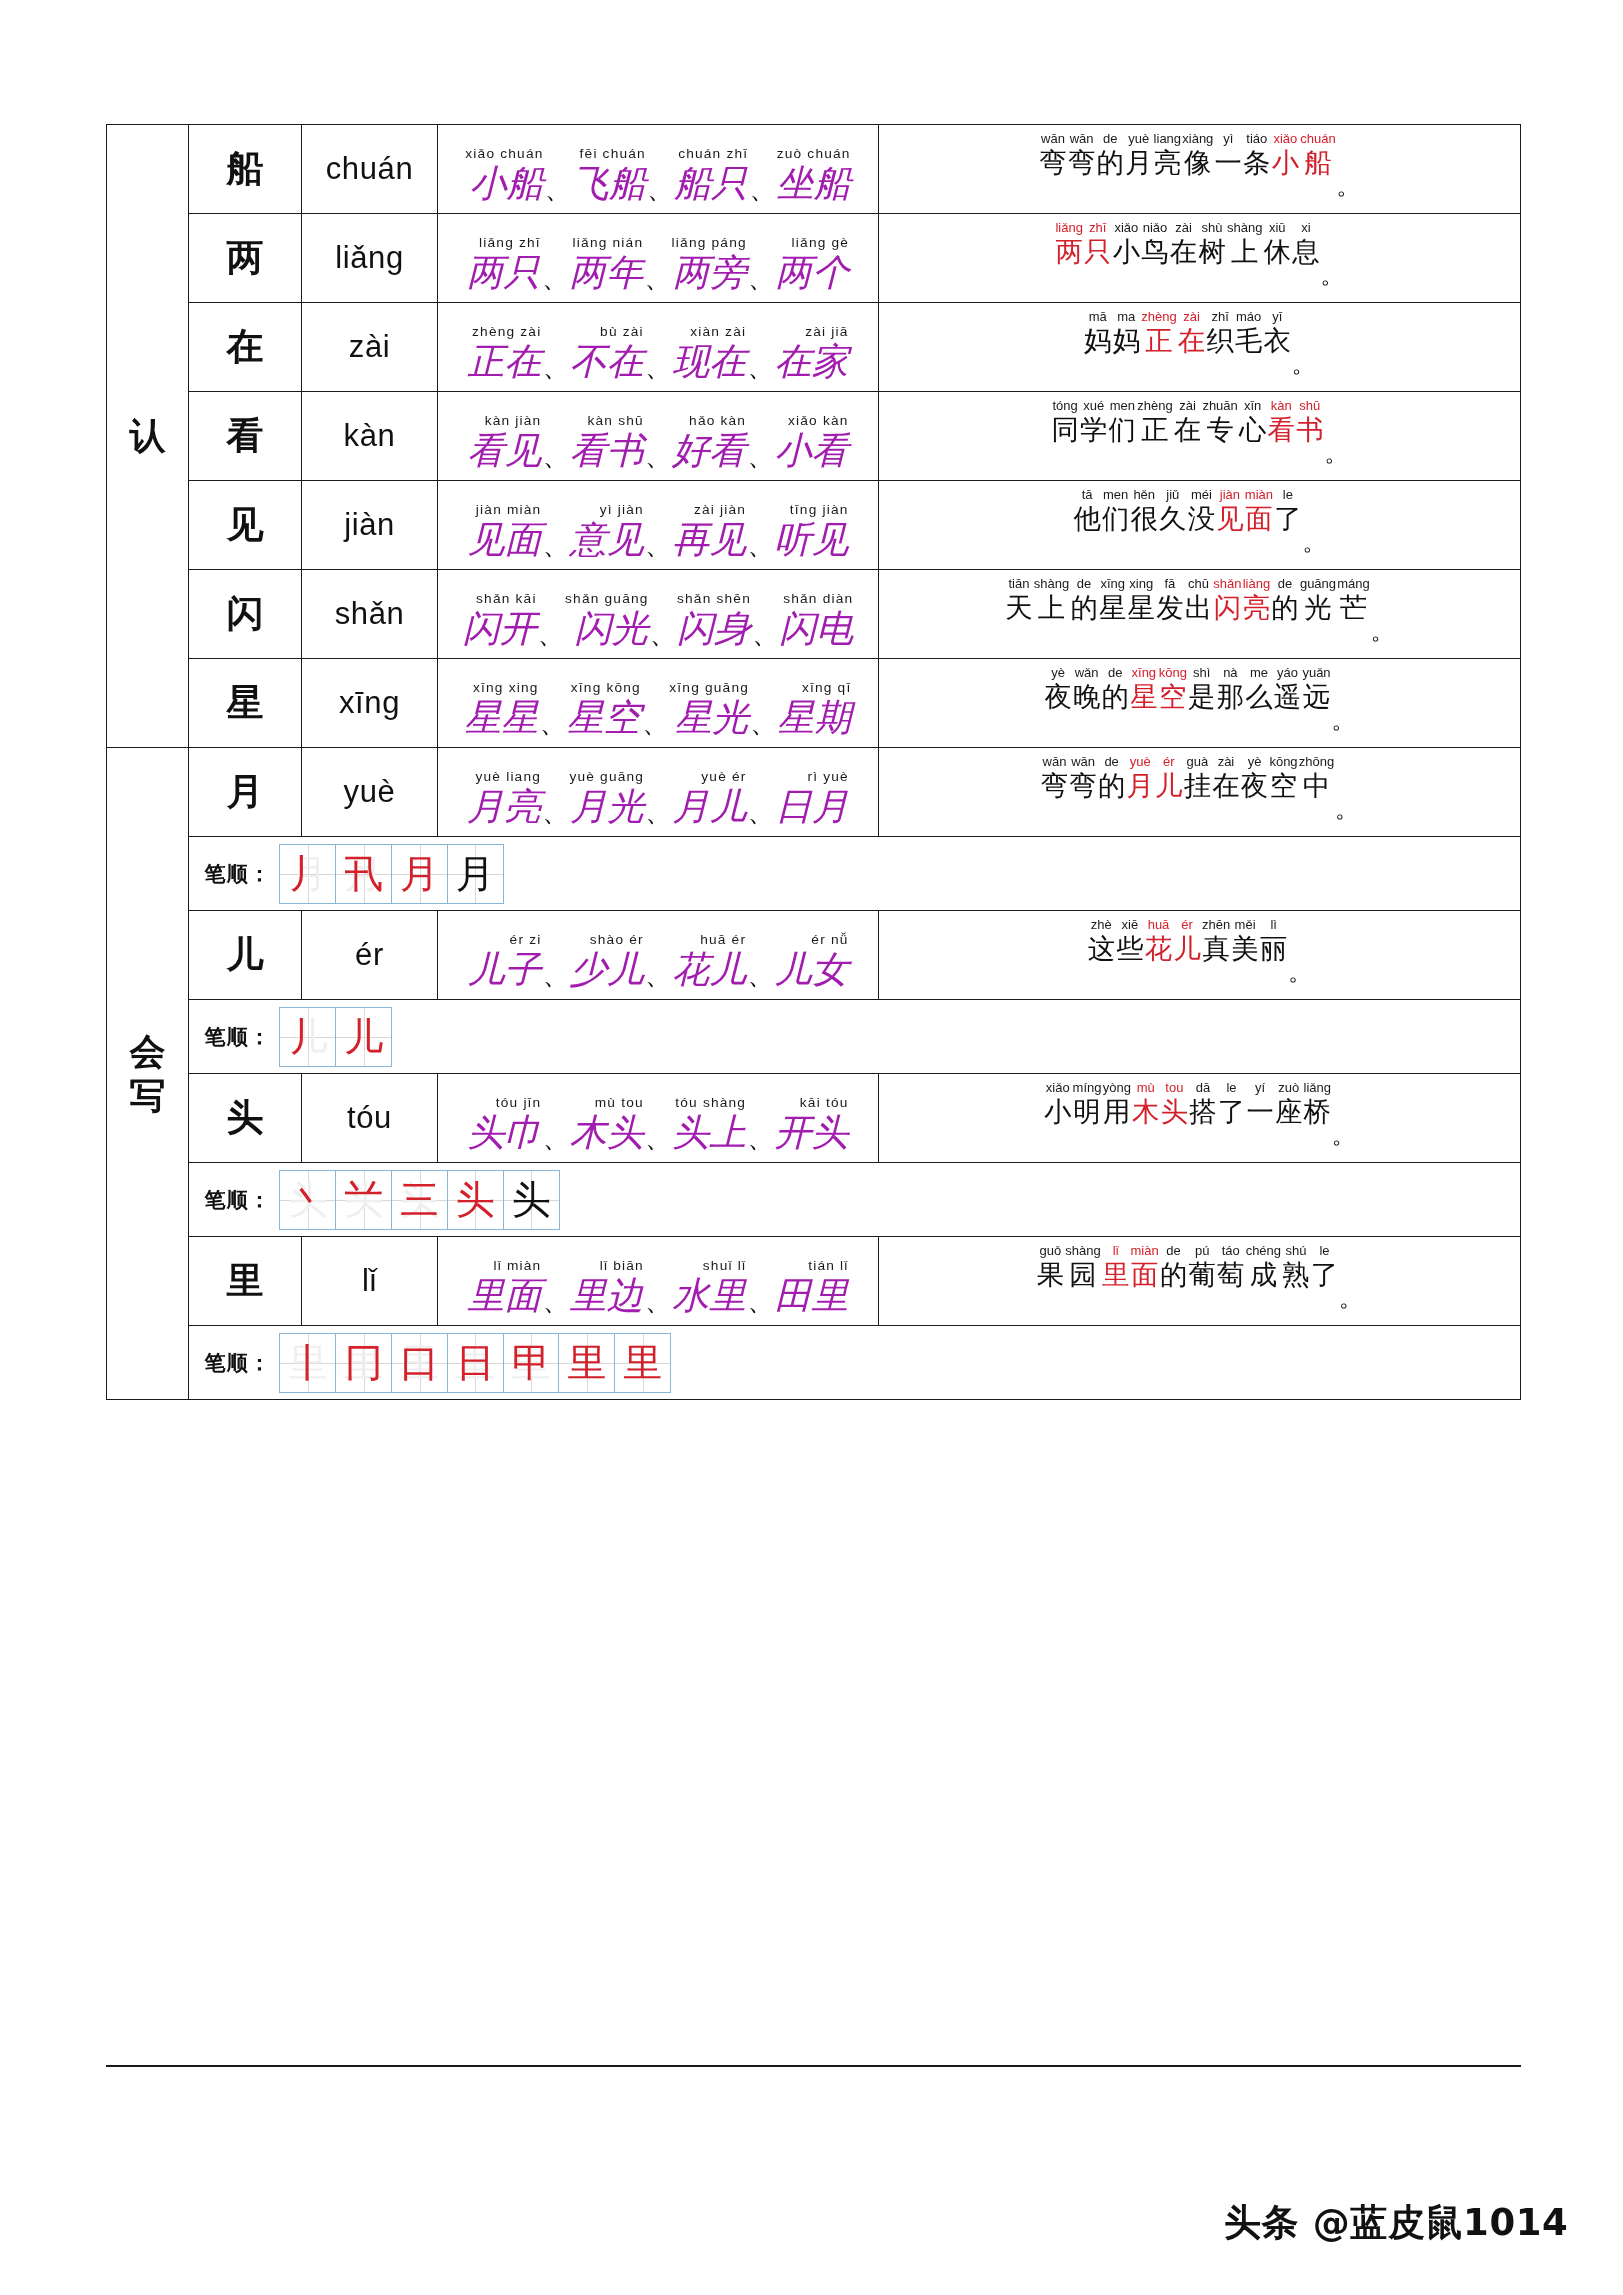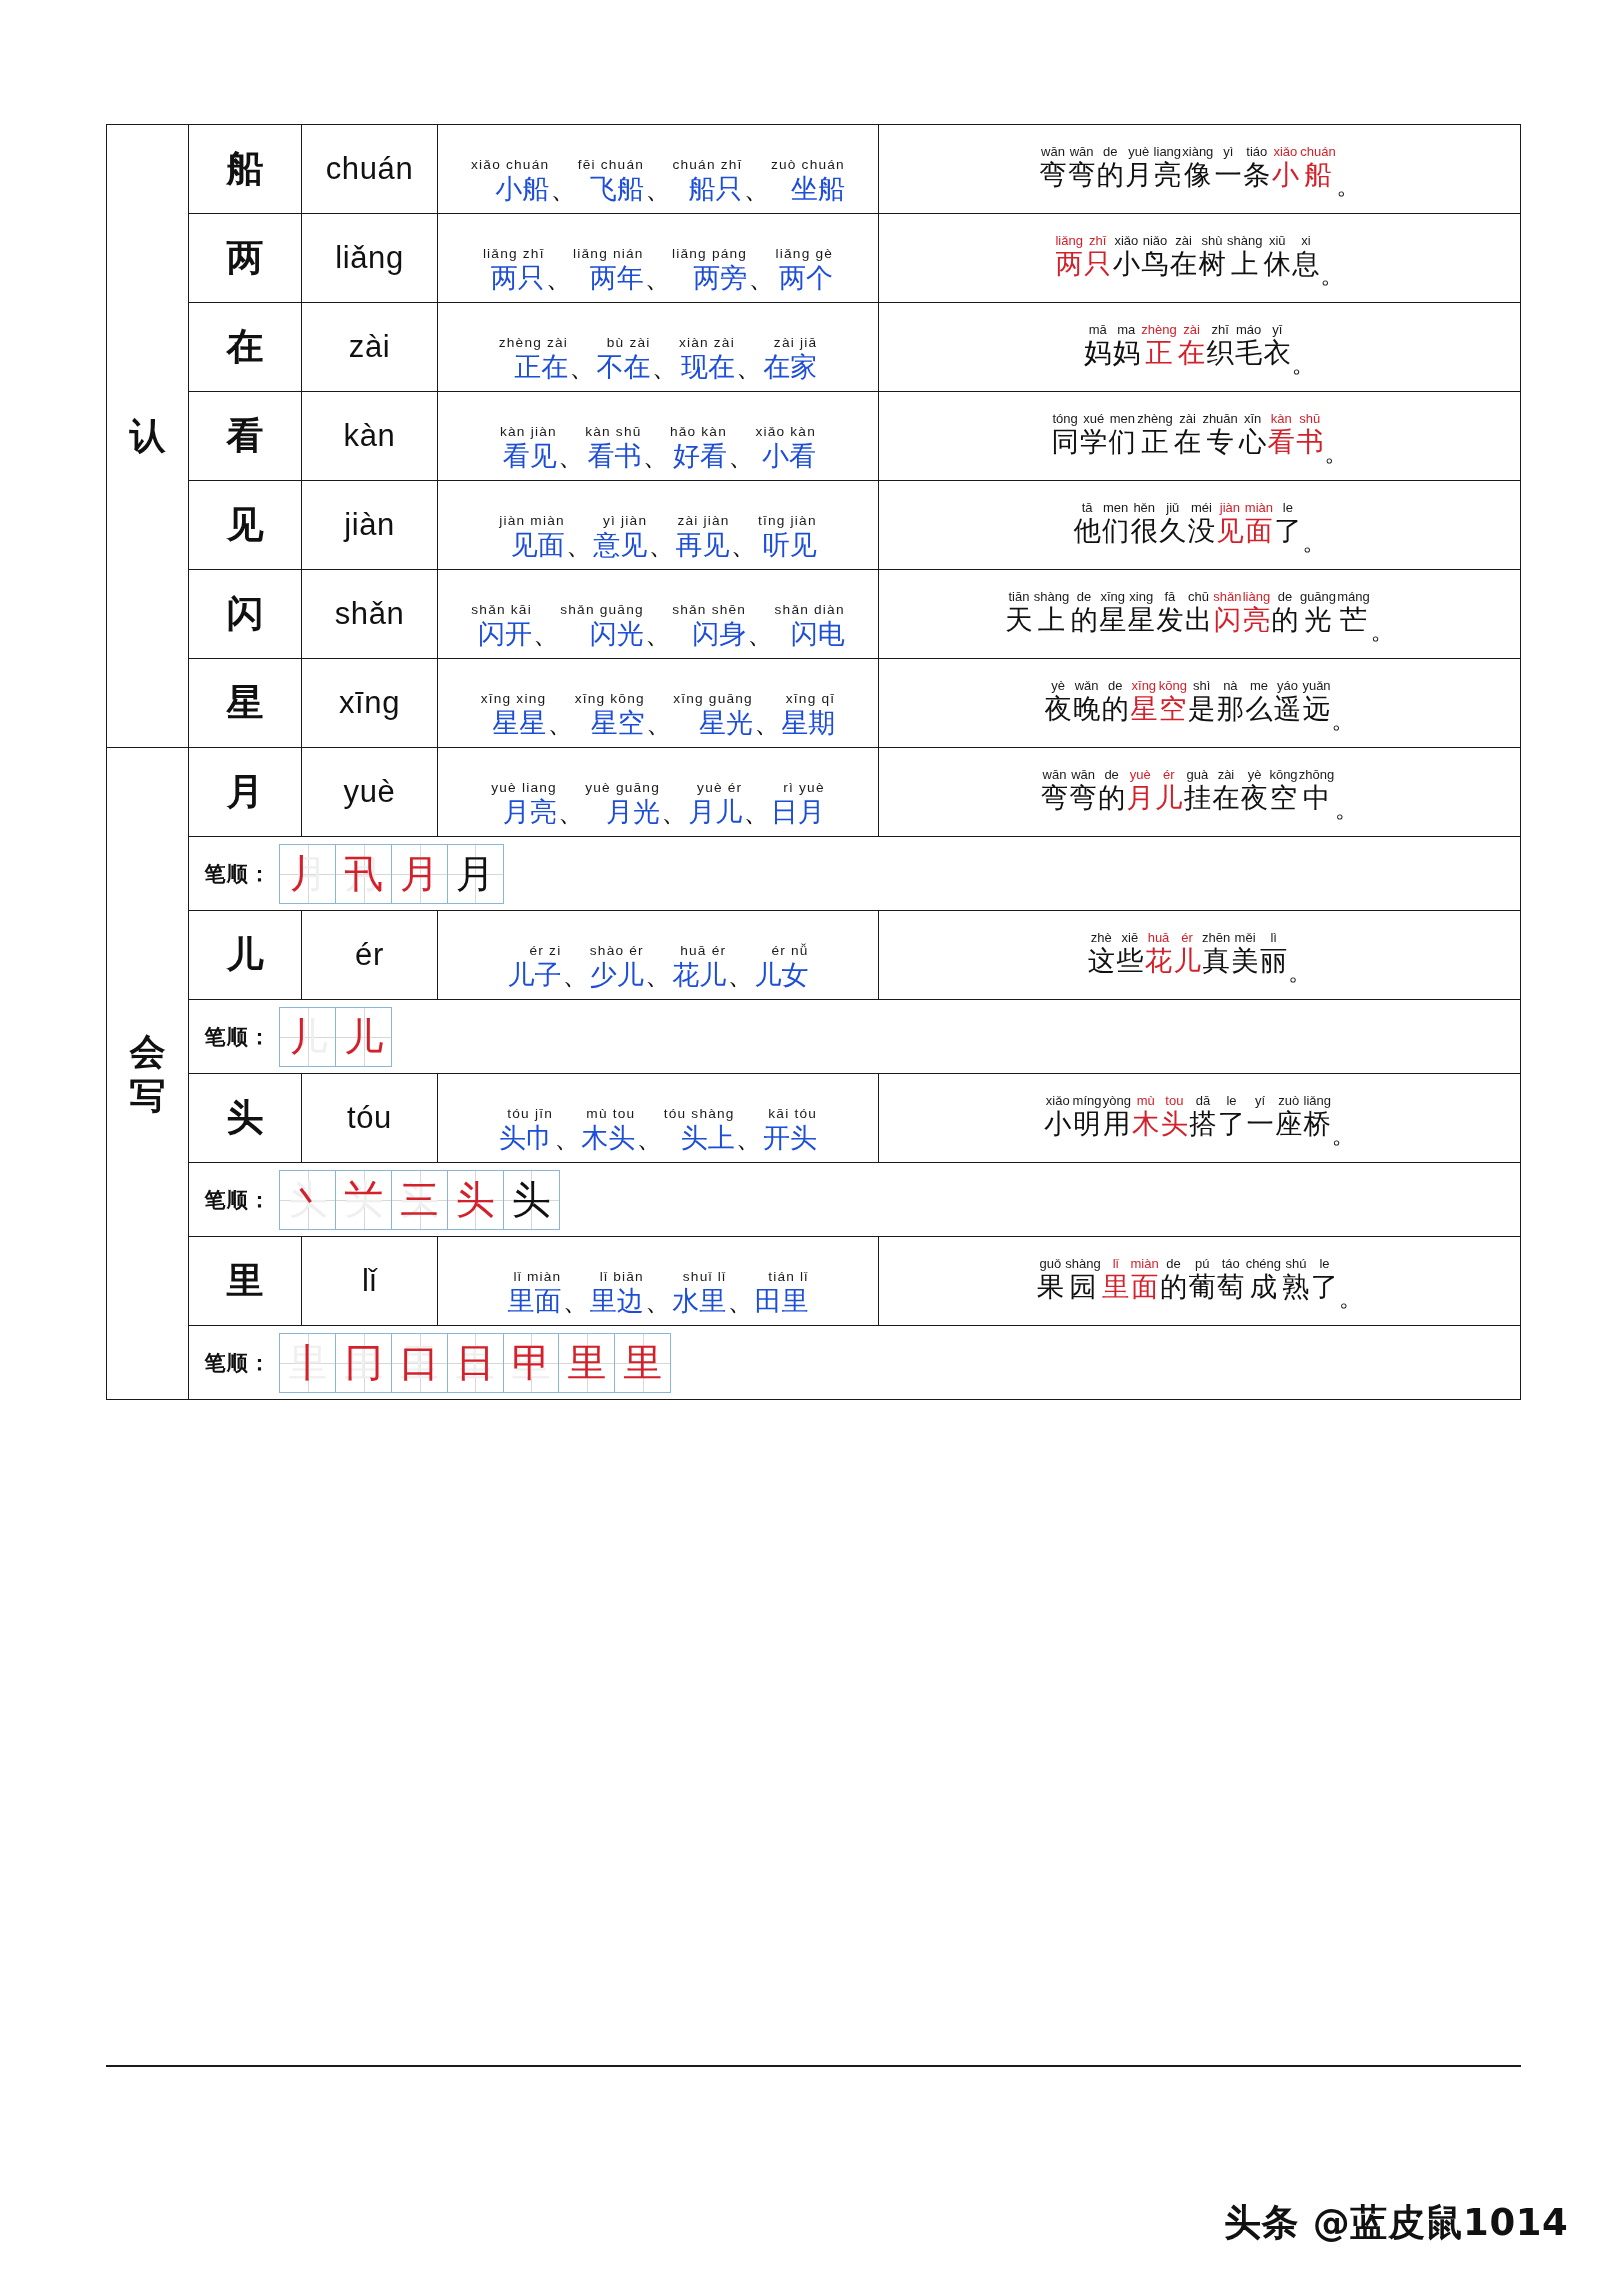--- a/index.html
+++ b/index.html
@@ -95,38 +95,39 @@
     font-family: "Liberation Sans", sans-serif;
     font-size: 13.7px;
     color: #1a1a1a;
     letter-spacing: 1.2px;
     line-height: 1;
     margin-bottom: 3.6px;
     white-space: nowrap;
   }
   .wordgrp .hz {
     font-family: "DejaVu Serif", serif;
-    font-size: 27px;
-    color: #1d4ed8;
+    font-size: 37px;
+    color: #a21caf;
     line-height: 1.05;
     white-space: nowrap;
+    font-style: italic;
   }
   .sep {
     font-family: "DejaVu Serif", serif;
     font-size: 26px;
     color: #111;
     line-height: 1.05;
     padding: 0 1.2px;
     align-self: flex-end;
   }
 
   
   .sentwrap {
     display: flex;
-    align-items: center;
+    align-items: flex-start;
     justify-content: center;
     padding: 3.6px 8.3px 7.2px 8.3px;
     height: 81px;
     box-sizing: border-box;
   }
   .syl {
     display: flex;
     flex-direction: column;
     align-items: center;
     margin: 0 0.6px;

